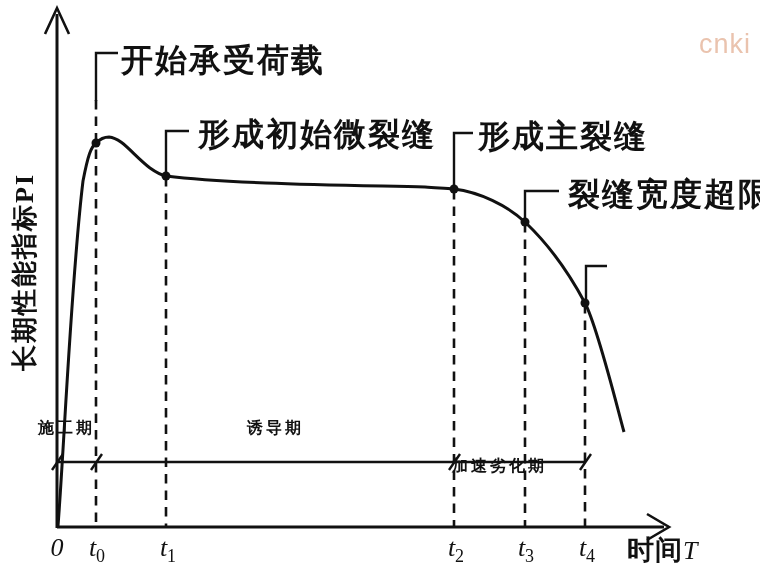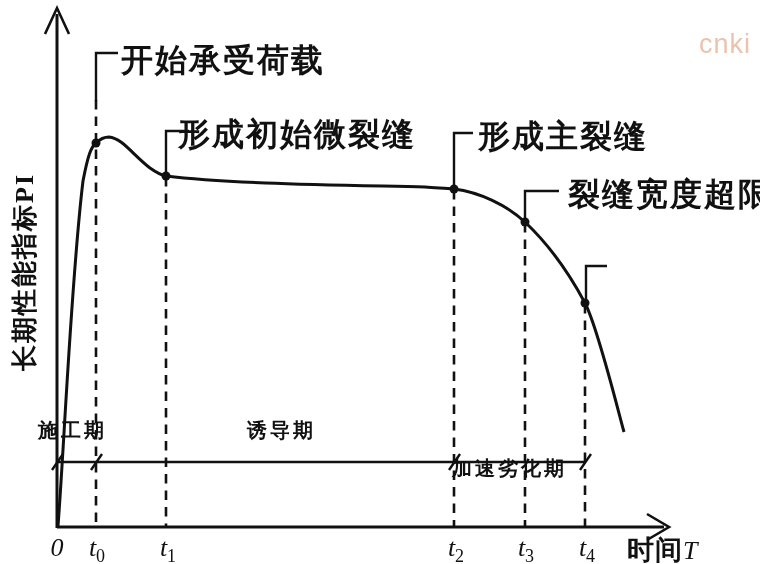--- a/index.html
+++ b/index.html
@@ -4,21 +4,21 @@
 <style>
   html,body{margin:0;padding:0;background:#ffffff;}
   .stage{
     position:relative;width:760px;height:564px;background:#ffffff;
     overflow:hidden;color:#111;
     font-family:"Liberation Serif","DejaVu Serif",serif;
   }
   .stage svg{position:absolute;left:0;top:0;}
   .txt{position:absolute;white-space:nowrap;line-height:1.05;}
   .ann{font-size:32px;font-weight:600;letter-spacing:2px;}
-  .phase{font-size:20px;font-weight:700;letter-spacing:3px;}
+  .phase{font-size:16px;font-weight:700;letter-spacing:3px;}
   .tick{top:534px;transform:translateX(-50%);font-size:26px;}
   .tick .tbase{font-style:italic;}
   .tick .tsub{font-size:18px;font-style:normal;vertical-align:-6px;}
   .ylabel{
     left:25px;top:272px;font-size:26px;font-weight:600;letter-spacing:2px;
     transform:translate(-50%,-50%) rotate(-90deg);
   }
   .xlabel{left:627px;top:536px;font-size:27px;}
   .xlabel .xcjk{font-weight:700;letter-spacing:1px;}
   .xlabel .xlat{font-style:italic;font-weight:400;font-size:26px;}
@@ -78,21 +78,21 @@
       <circle cx="525" cy="222" r="4.5"></circle>
       <circle cx="585" cy="303" r="4.5"></circle>
     </g>
   </svg>
 
   <div class="txt watermark" id="wm" style="color: rgb(234, 195, 174);">cnki</div>
 
   <div class="txt ylabel">长期性能指标PI</div>
 
   <div class="txt ann" style="left:121px;top:44px;">开始承受荷载</div>
-  <div class="txt ann" style="left:178px;top:118px;">形成初始微裂缝</div>
+  <div class="txt ann" style="left:198px;top:118px;">形成初始微裂缝</div>
   <div class="txt ann" style="left:568px;top:178px;">裂缝宽度超限</div>
   <div class="txt ann" style="left:478px;top:120px;">形成主裂缝</div>
 
   <div class="txt phase" style="left:38px;top:420px;">施工期</div>
   <div class="txt phase" style="left:247px;top:420px;">诱导期</div>
   <div class="txt phase" style="left:452px;top:422px;margin-top:36px;">加速劣化期</div>
 
   <div class="txt tick" style="left:57px;"><span class="tbase">0</span></div>
   <div class="txt tick" style="left:97px;"><span class="tbase">t</span><span class="tsub">0</span></div>
   <div class="txt tick" style="left:168px;"><span class="tbase">t</span><span class="tsub">1</span></div>

